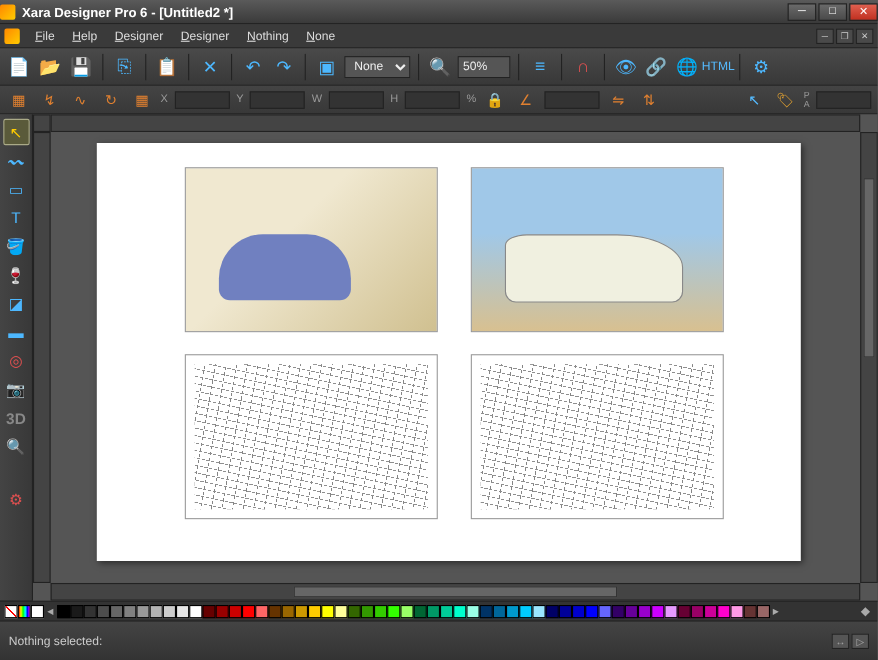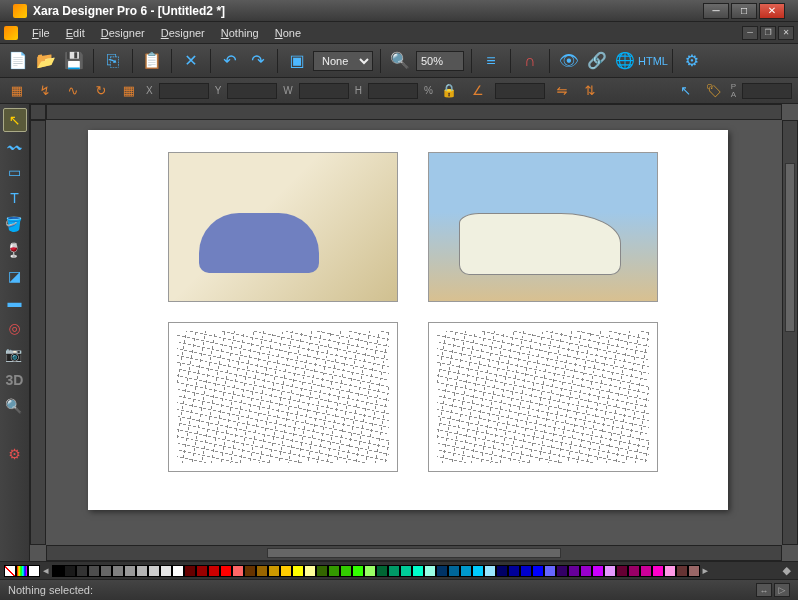--- a/index.html
+++ b/index.html
@@ -1,18 +1,18 @@
 <!DOCTYPE html>
 <html><head>
 <meta charset="utf-8">
 <style>
 * { margin: 0; padding: 0; box-sizing: border-box; font-family: Tahoma, sans-serif; font-size: 11px; user-select: none; }
 body { width: 798px; height: 600px; background: #3a3a3a; overflow: hidden; display: flex; flex-direction: column; }
 
-.titlebar { height: 22px; background: linear-gradient(#5a5a5a, #3a3a3a); display: flex; align-items: center; padding: 0 13px; color: #fff; border-bottom: 1px solid #222; }
+.titlebar { height: 22px; background: linear-gradient(#5a5a5a, #3a3a3a); display: flex; align-items: center; padding: 0 0; color: #fff; border-bottom: 1px solid #222; }
 .titlebar .app-icon { width: 14px; height: 14px; background: linear-gradient(135deg, #ff8800, #ffcc00); margin-right: 6px; border-radius: 2px; }
 .titlebar .title { flex: 1; font-weight: bold; font-size: 12px; }
 .win-controls { display: flex; gap: 2px; }
 .win-btn { width: 26px; height: 16px; background: linear-gradient(#6a6a6a, #4a4a4a); border: 1px solid #222; color: #fff; display: flex; align-items: center; justify-content: center; font-size: 10px; cursor: pointer; }
 .win-btn.close { background: linear-gradient(#e06050, #c03020); }
 
 .menubar { height: 22px; background: #3a3a3a; display: flex; align-items: center; padding: 0 4px; color: #ddd; border-bottom: 1px solid #222; }
 .menubar .app-icon { width: 14px; height: 14px; background: linear-gradient(135deg, #ff8800, #ffcc00); margin-right: 6px; border-radius: 2px; }
 .menu-item { padding: 2px 8px; cursor: pointer; text-decoration: underline; text-decoration-color: transparent; }
 .menu-item::first-letter { text-decoration: underline; }
@@ -54,41 +54,41 @@
 .scrollbar-v { position: absolute; right: 0; top: 16px; bottom: 16px; width: 16px; background: #444; border: 1px solid #222; }
 .scrollbar-v .thumb { position: absolute; top: 10%; height: 40%; left: 2px; right: 2px; background: #666; border: 1px solid #333; }
 
 .colorbar { height: 18px; background: #333; display: flex; align-items: center; padding: 0 4px; gap: 0; border-top: 1px solid #222; }
 .swatch { width: 12px; height: 12px; border: 1px solid #000; cursor: pointer; flex-shrink: 0; }
 .swatch.none { background: #fff; position: relative; }
 .swatch.none::after { content: ""; position: absolute; inset: 0; background: linear-gradient(45deg, transparent 45%, #f00 45% 55%, transparent 55%); }
 .swatch.rainbow { background: linear-gradient(90deg, red, yellow, lime, cyan, blue, magenta); }
 .colorbar-arrow { color: #aaa; padding: 0 3px; cursor: pointer; }
 
-.statusbar { height: 21px; background: linear-gradient(#444, #333); display: flex; align-items: center; padding: 0 8px; color: #ccc; border-top: 1px solid #222; }
+.statusbar { height: 36px; background: linear-gradient(#444, #333); display: flex; align-items: center; padding: 0 8px; color: #ccc; border-top: 1px solid #222; }
 .statusbar .status-text { flex: 1; }
 .status-icon { width: 16px; height: 14px; background: #555; border: 1px solid #222; margin-left: 2px; cursor: pointer; display: flex; align-items: center; justify-content: center; font-size: 9px; color: #aaa; }
 </style>
 </head>
 <body>
 
 <div class="titlebar">
   <div class="app-icon"></div>
   <div class="title">Xara Designer Pro 6 - [Untitled2 *]</div>
   <div class="win-controls">
     <div class="win-btn">─</div>
     <div class="win-btn">□</div>
     <div class="win-btn close">✕</div>
   </div>
 </div>
 
 <div class="menubar">
   <div class="app-icon"></div>
   <div class="menu-item">File</div>
-  <div class="menu-item">Edit</div>
+  <div class="menu-item">Help</div>
   <div class="menu-item">Designer</div>
   <div class="menu-item">Designer</div>
   <div class="menu-item">Nothing</div>
   <div class="menu-item">None</div>
   <div class="mdi-controls">
     <div class="mdi-btn">─</div>
     <div class="mdi-btn">❐</div>
     <div class="mdi-btn">✕</div>
   </div>
 </div>

